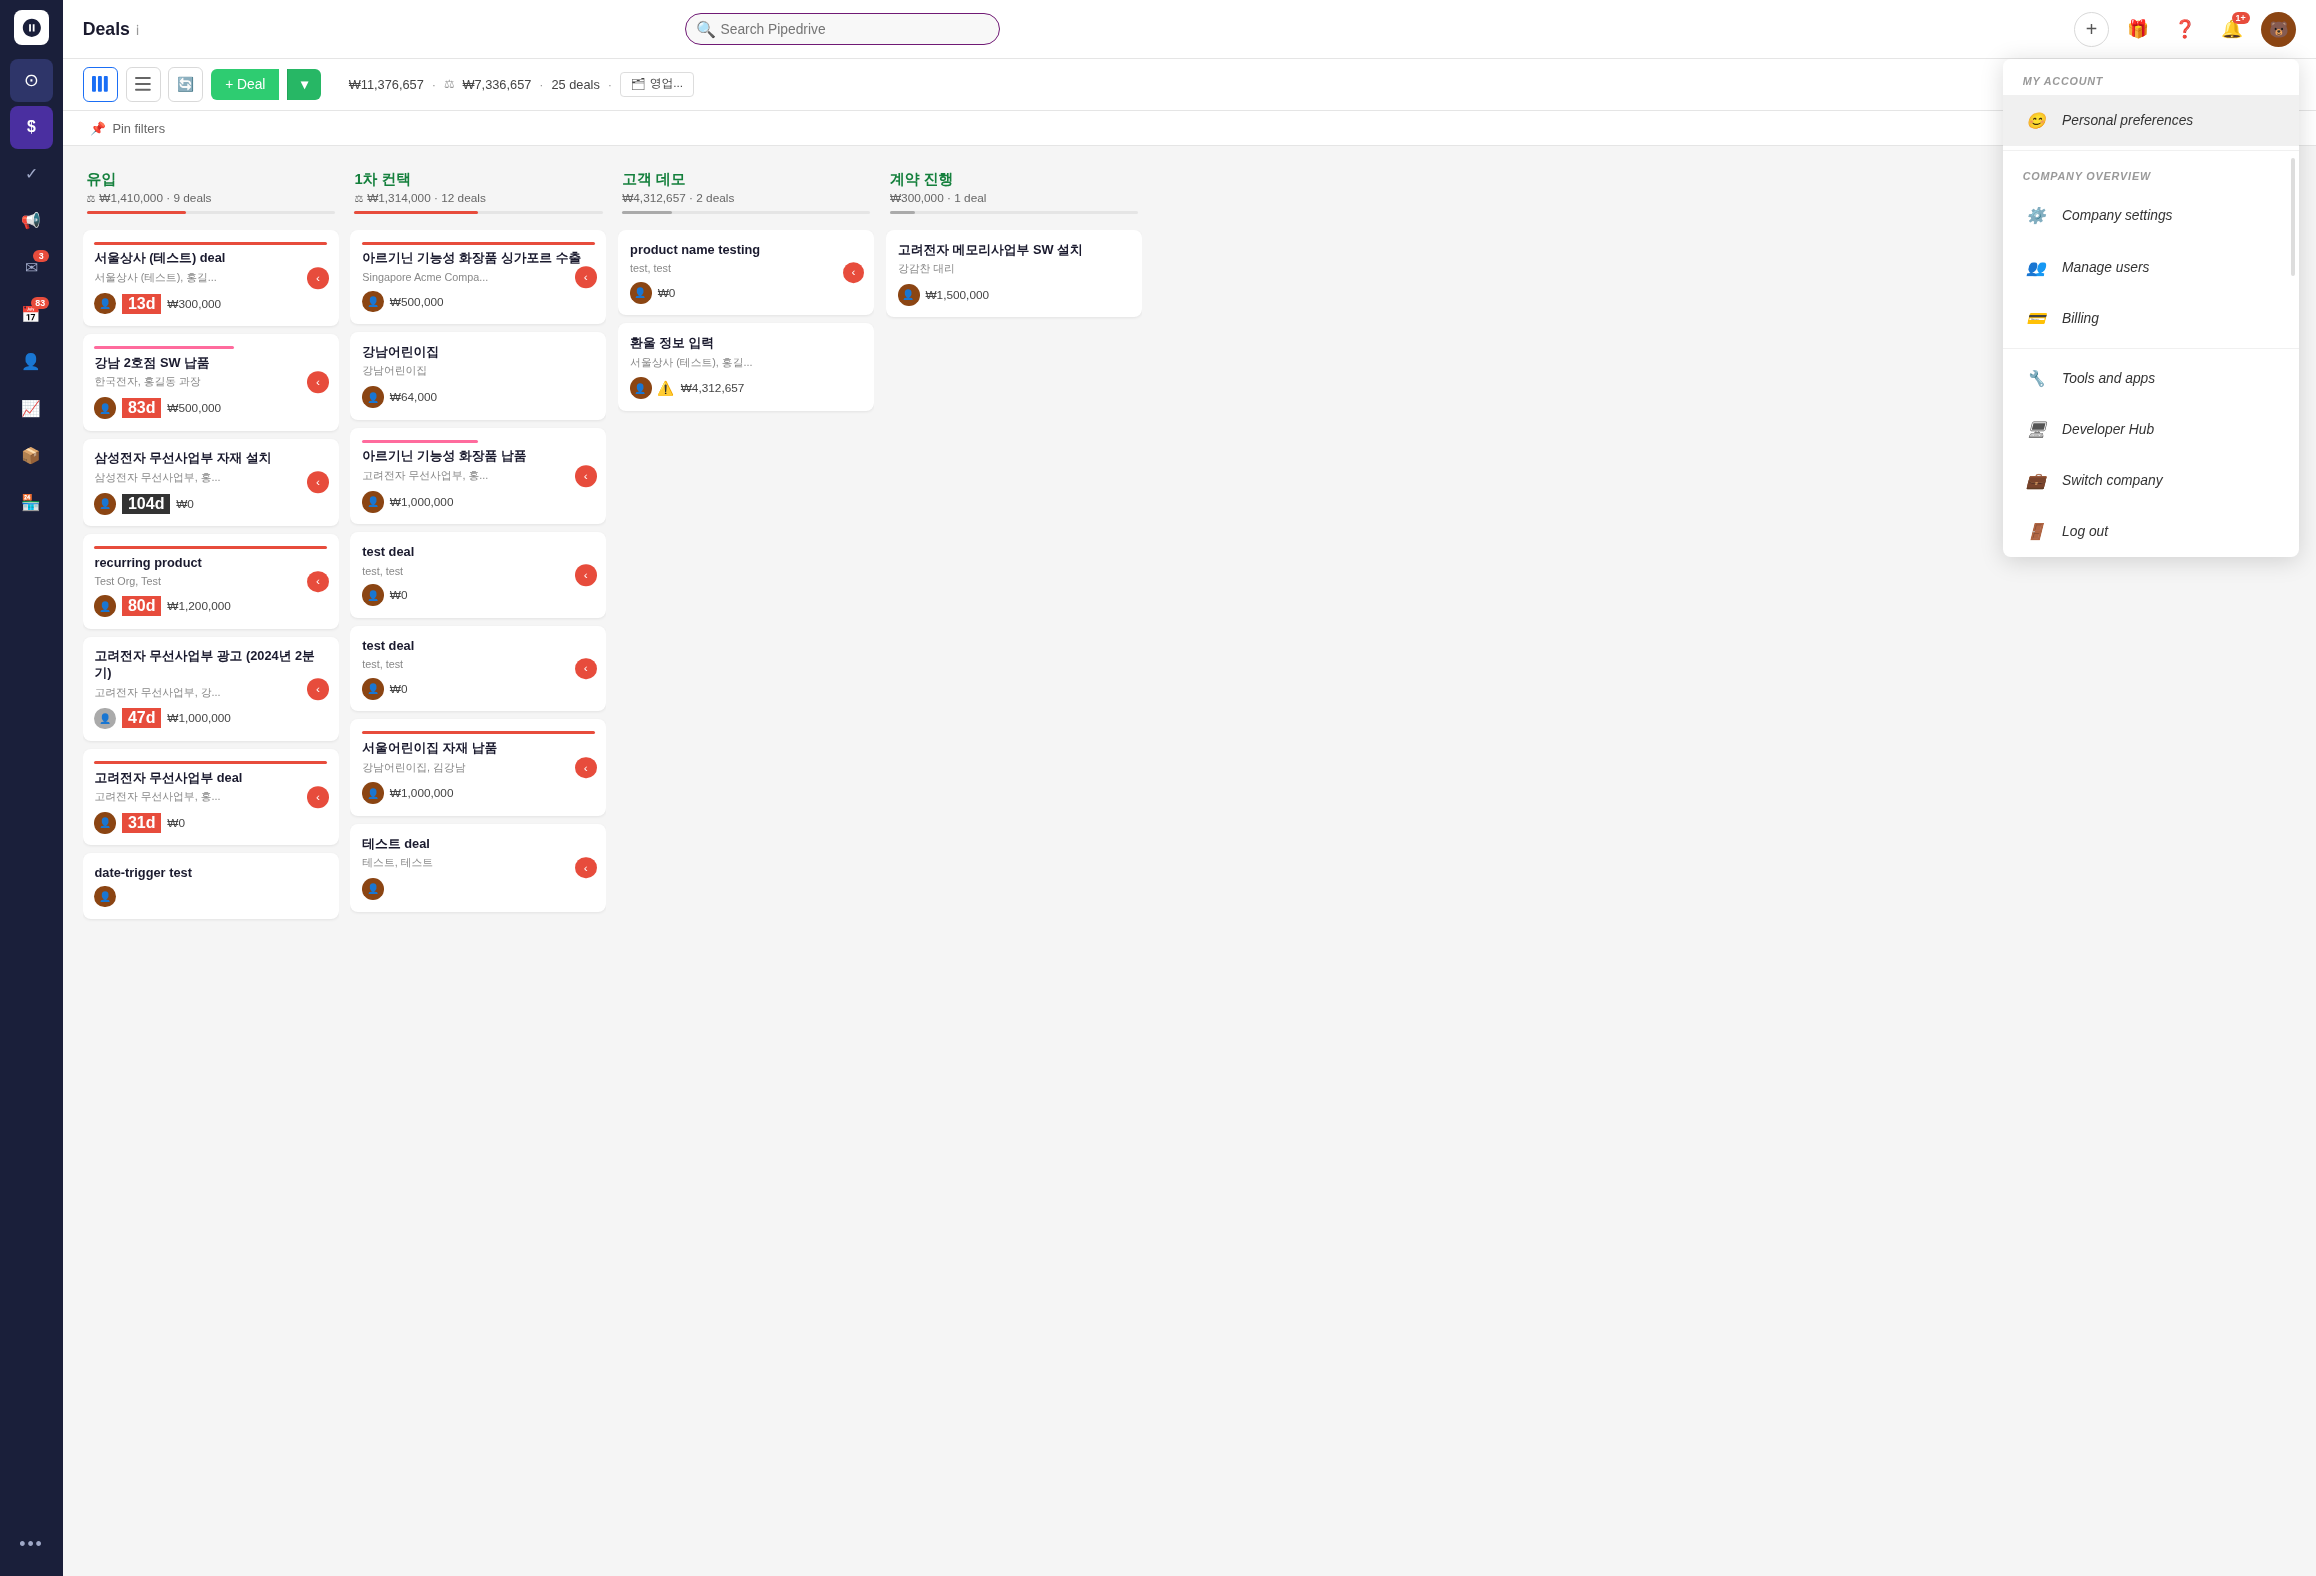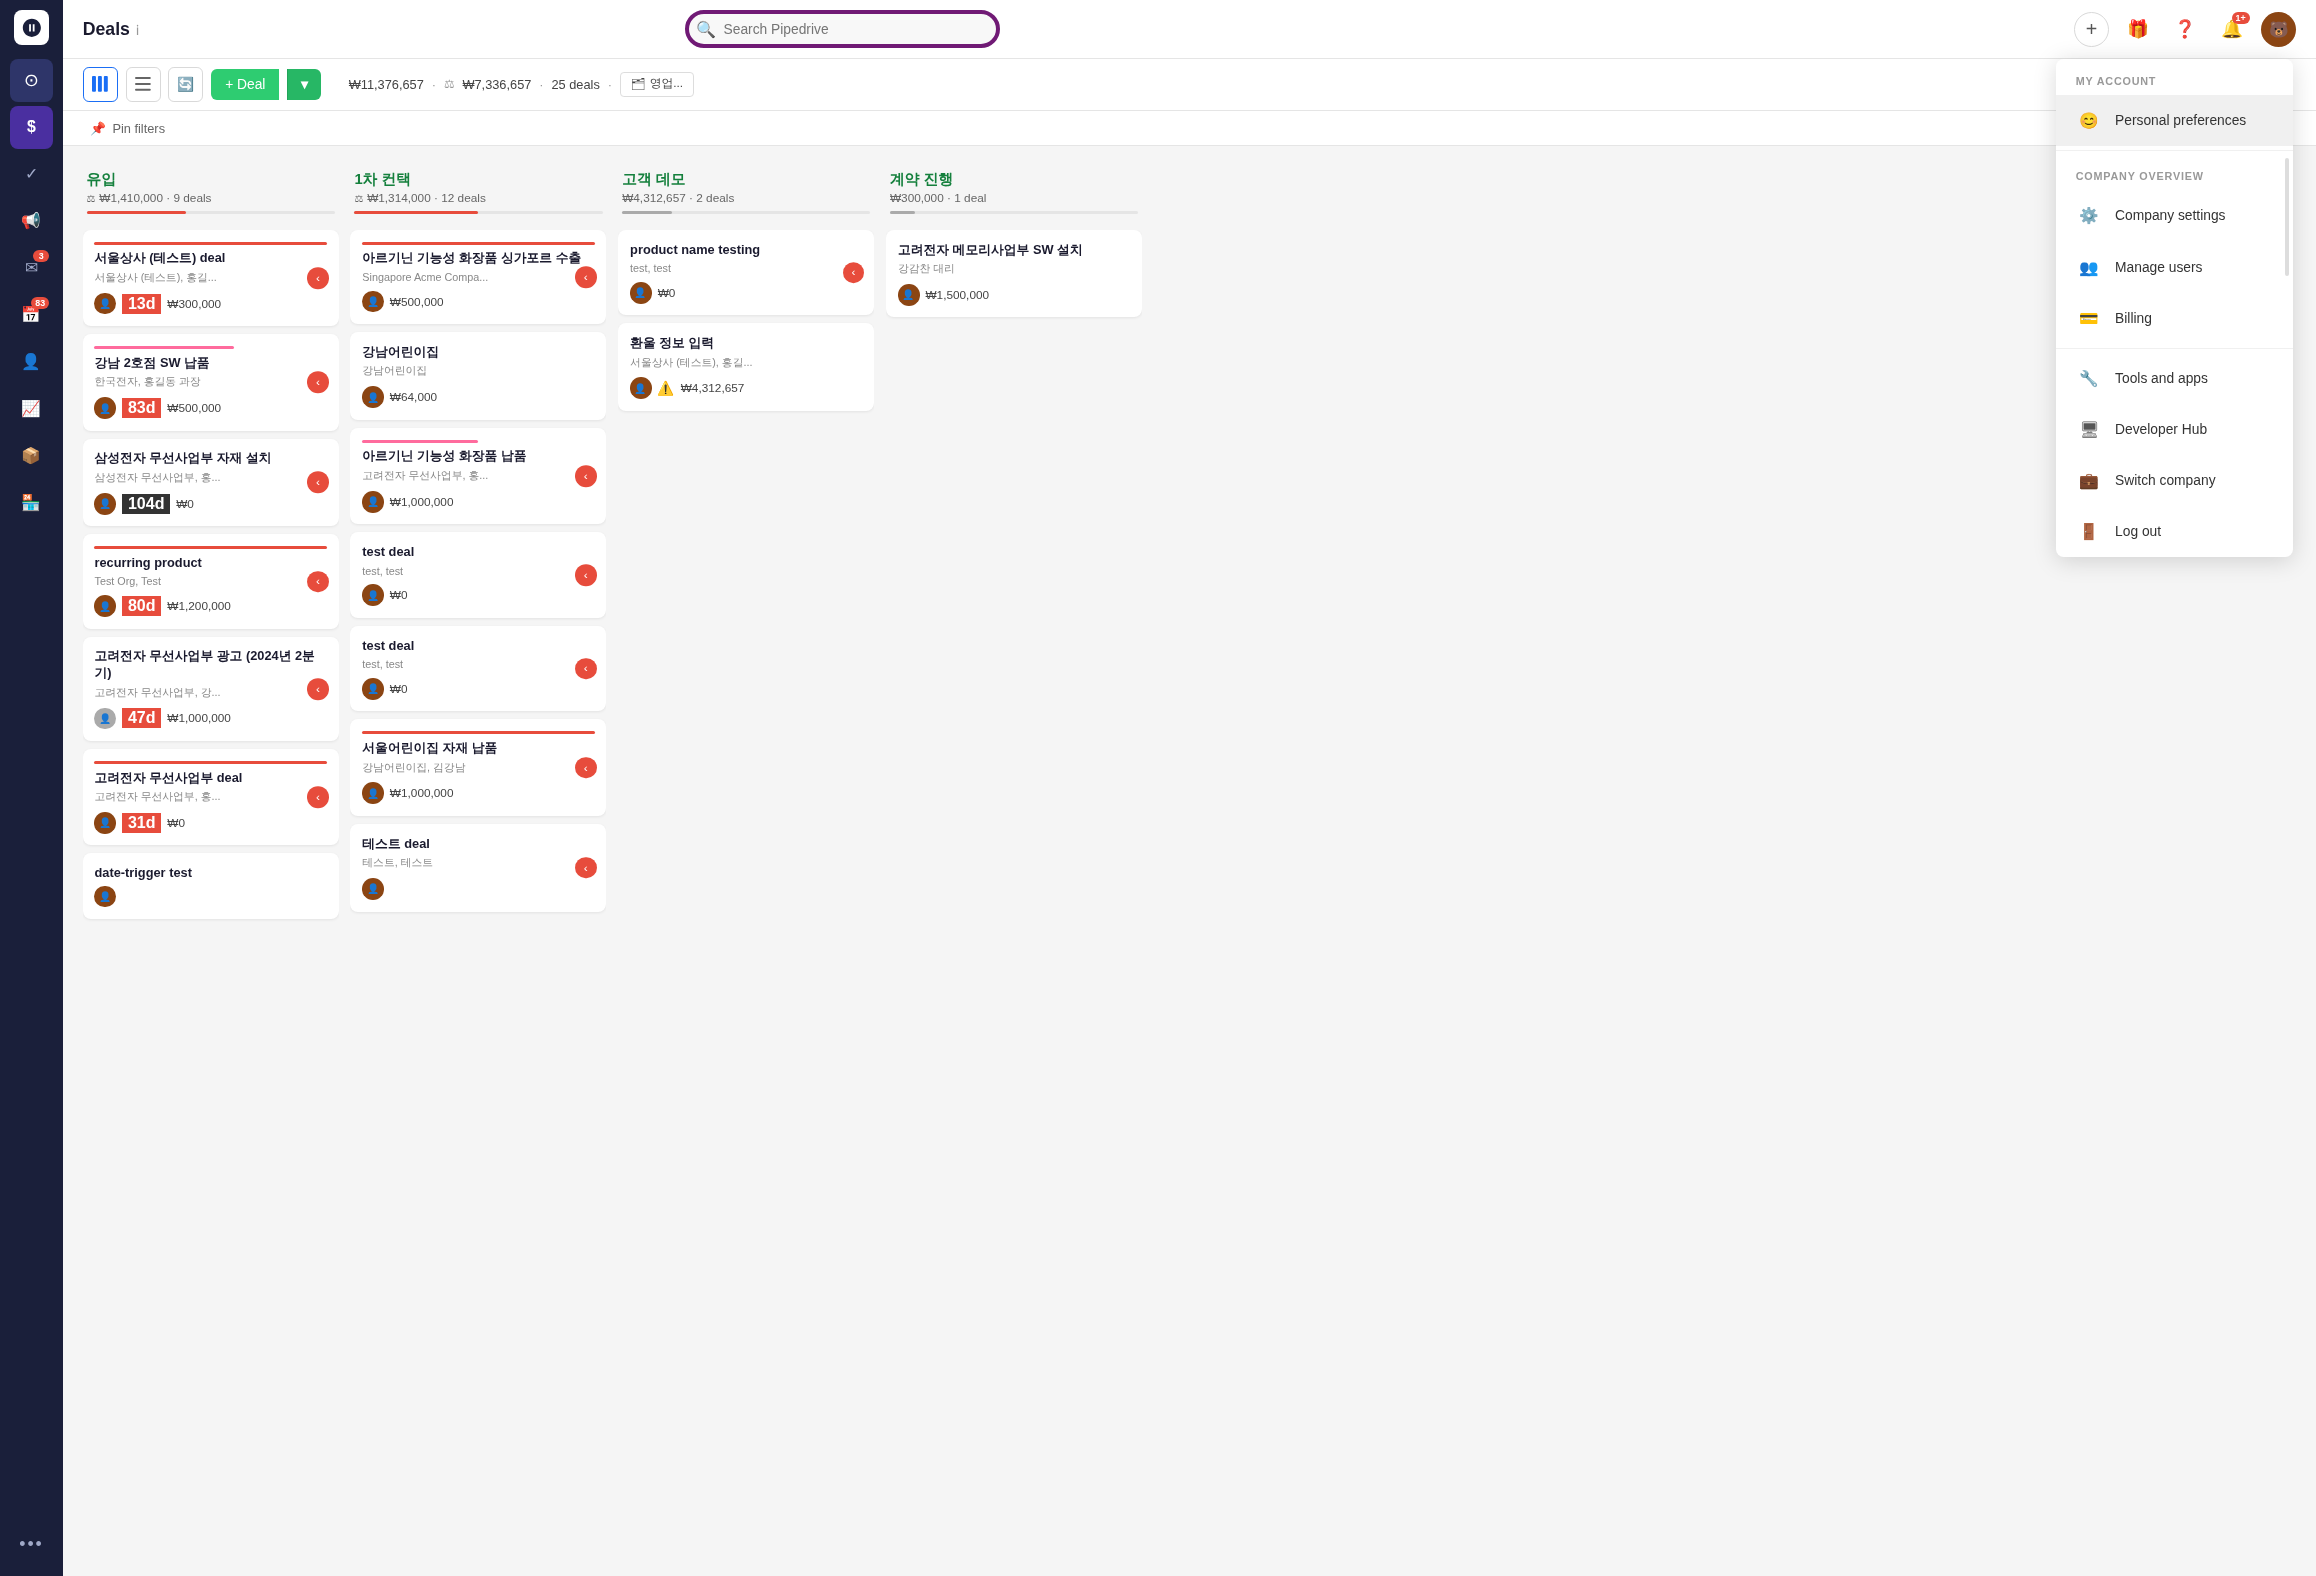--- a/index.html
+++ b/index.html
@@ -87,21 +87,21 @@
     }
     .header-search {
       flex: 1;
       max-width: 315px;
       margin: 0 auto;
       position: relative;
     }
     .header-search input {
       width: 100%;
       padding: 7.9px 15.8px 7.9px 35px;
-      border: 4px solid #701a75;
+      border: 1px solid #701a75;
       border-radius: 19.7px;
       font-size: 13.8px;
       outline: none;
       background: #f8f8f8;
     }
     .header-search .search-icon {
       position: absolute;
       left: 11.8px; top: 50%;
       transform: translateY(-50%);
       color: #999;
@@ -338,27 +338,28 @@
 
     
     .dropdown-overlay {
       position: fixed;
       top: 0; left: 0; right: 0; bottom: 0;
       z-index: 100;
     }
     .dropdown-menu {
       position: fixed;
       top: 59px;
-      right: 23px;
-      width: 237px;
+      right: 17px;
+      width: 296px;
       background: white;
       border-radius: 7.9px;
       box-shadow: 0 3.9px 23.6px rgba(0,0,0,0.15);
       z-index: 200;
       overflow: hidden;
+      font-style: italic;
     }
     .dropdown-section-title {
       font-size: 10.8px;
       font-weight: 700;
       color: #999;
       text-transform: uppercase;
       letter-spacing: 0.8px;
       padding: 15.8px 19.7px 7.9px;
     }
     .dropdown-item {

